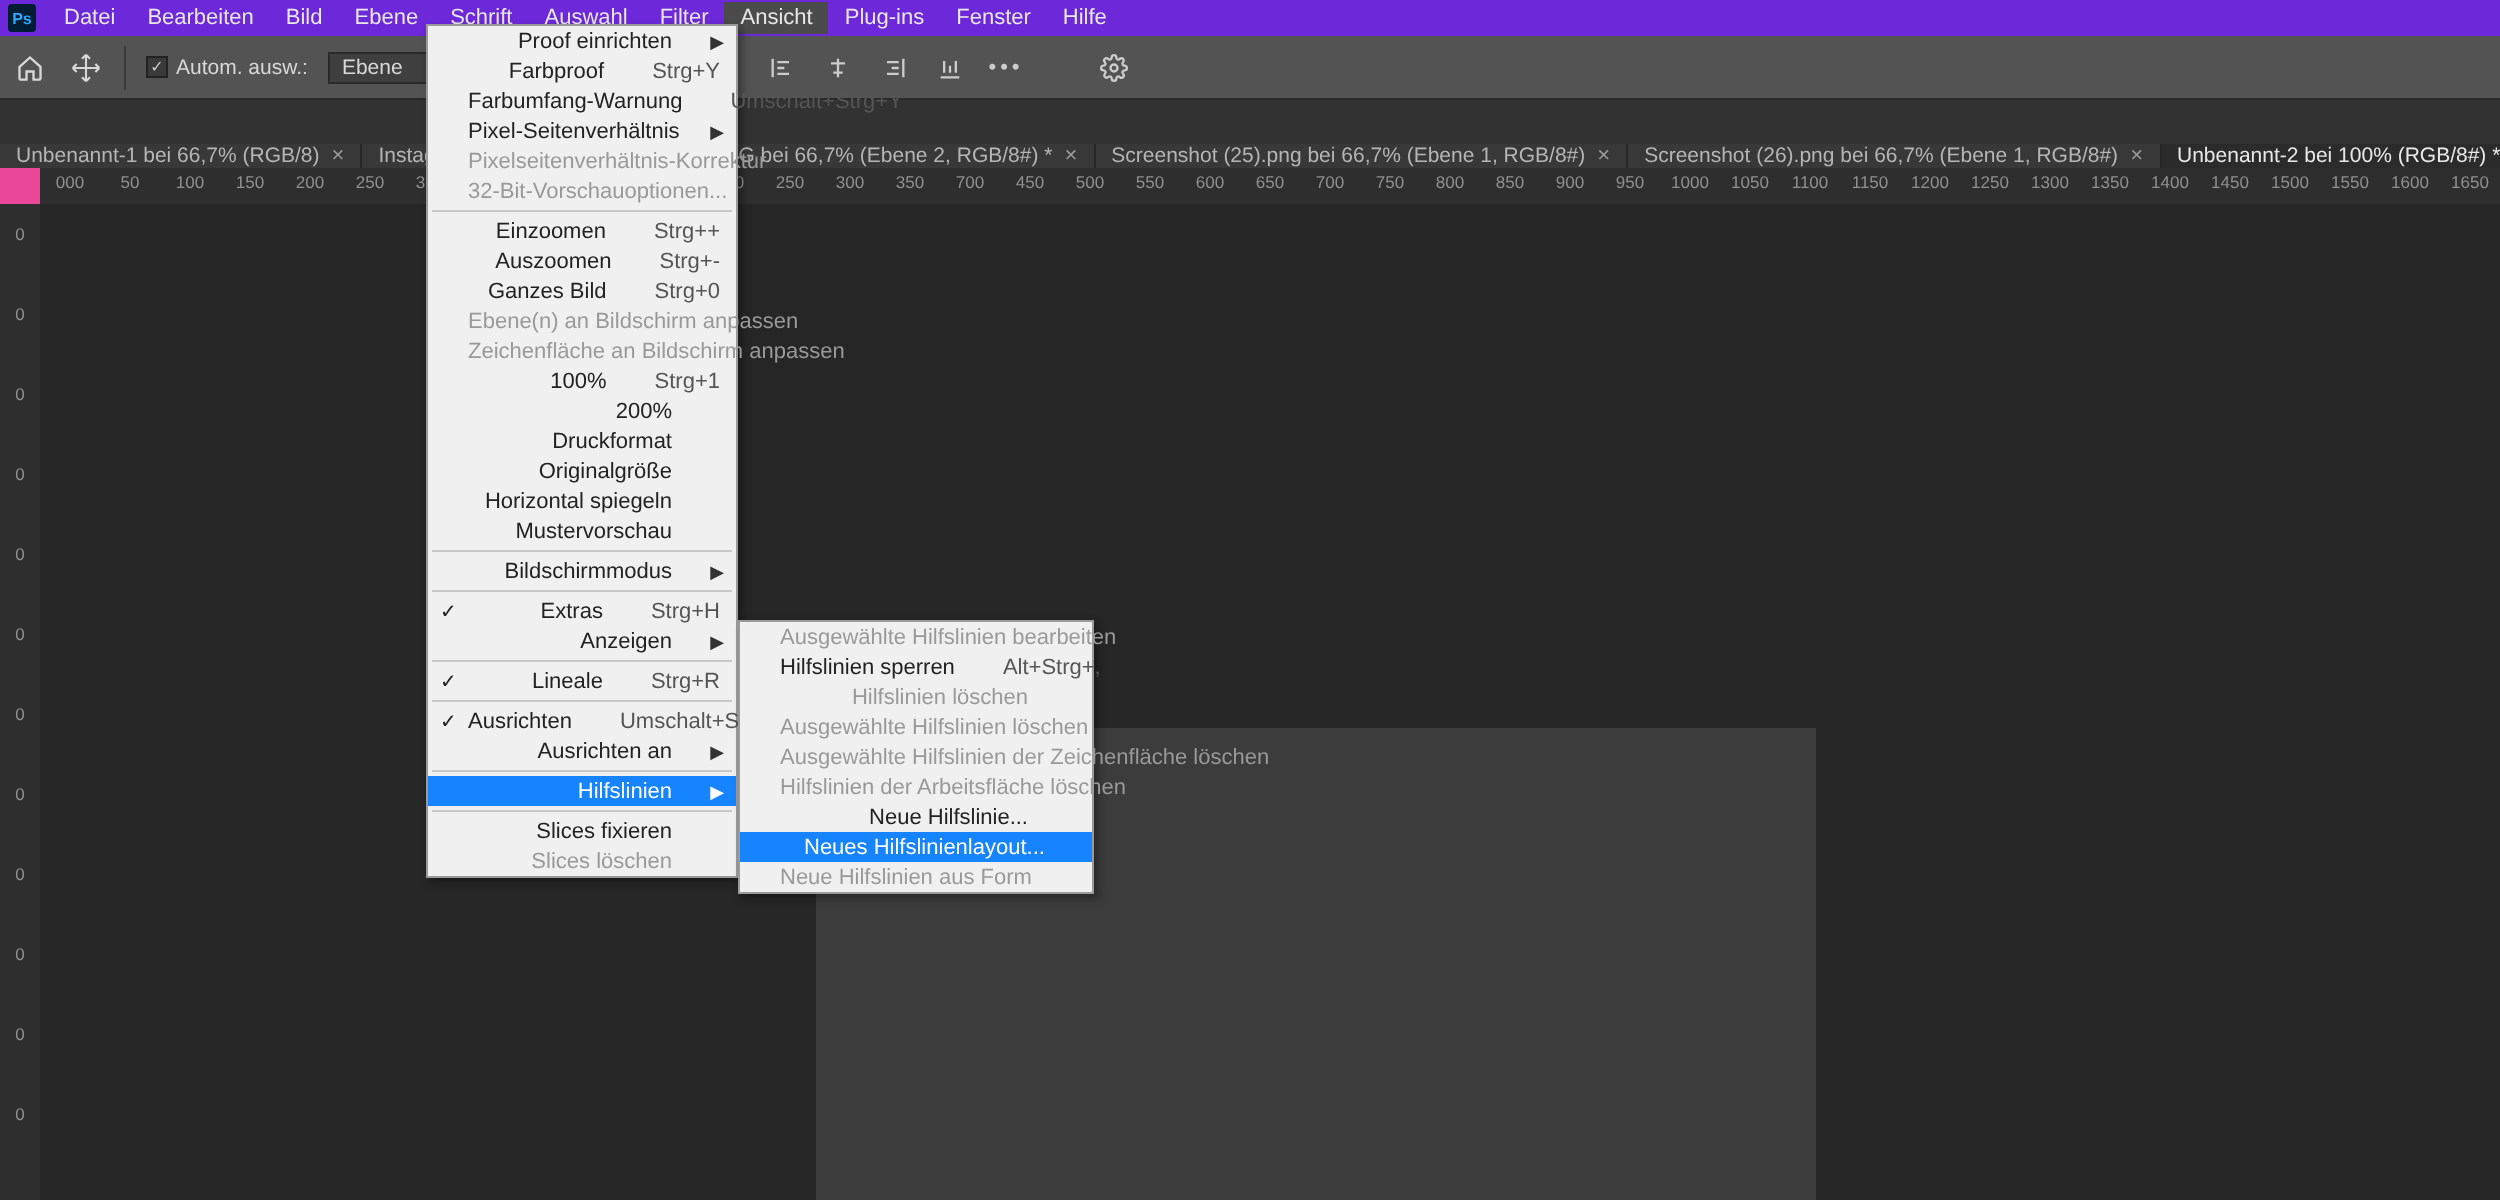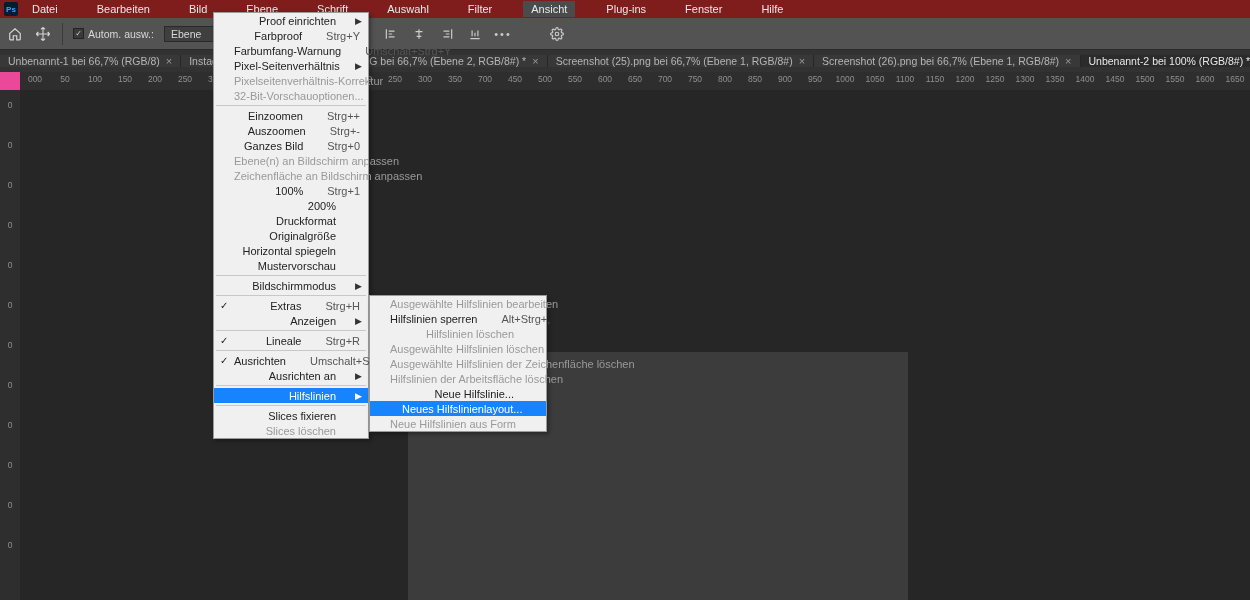--- a/index.html
+++ b/index.html
@@ -10,21 +10,21 @@
     color: #e8e8e8;
     width: 1250px;
     height: 600px;
     overflow: hidden;
     position: relative;
   }
   
   
   .menubar {
     height: 18px;
-    background: #7f1d1d;
+    background: #6d28d9;
     display: flex;
     align-items: center;
     padding-left: 4px;
     font-size: 11px;
   }
   .app-icon {
     width: 14px;
     height: 14px;
     background: #001d34;
     border-radius: 2px;
@@ -69,22 +69,23 @@
   .opt-iconbtn {
     width:22px;height:22px;display:flex;align-items:center;justify-content:center;
     color:#d8d8d8;border-radius:2px;
   }
 
   
   .doc-tabs {
     height: 22px;
     background: #323232;
     display:flex;
-    align-items:center;
+    align-items:flex-end;
     font-size:10.5px;
+    margin-top:12px;
   }
   .doc-tab {
     display:flex;align-items:center;gap:6px;
     padding:0 8px;
     color:#b5b5b5;
     border-right:1px solid #262626;
     background:#383838;
     white-space:nowrap;
   }
   .doc-tab.active { background:#2b2b2b; color:#e8e8e8; }
@@ -147,28 +148,28 @@
   .dd-item.disabled { color:#999; }
   .dd-item .label { flex:1; padding-right:24px; }
   .dd-item .shortcut { color:#555; font-size:11px; }
   .dd-item .arrow { position:absolute; right:6px; font-size:9px; color:#333;}
   .dd-item .check { position:absolute; left:6px; font-size:10px; }
   .dd-sep { height:1px; background:#c8c8c8; margin:2px 2px; }
   .dd-item.highlight { background:#1684ff; color:#fff;padding-left:32px; }
   .dd-item.highlight .arrow { color:#fff; }
 
   .dropdown.main { left:213px; top:12px; width:156px; }
-  .dropdown.sub  { left:369px; top:295px; width:178px; }
+  .dropdown.sub  { left:369px; top:310px; width:178px; }
 </style>
 </head>
 <body>
 
 <div class="menubar">
   <div class="app-icon">Ps</div>
-  <div id="menubar-items" style="display: flex; gap: 23px;">
+  <div id="menubar-items" style="display: flex;">
       <div class="menu-item">Datei</div>
       <div class="menu-item">Bearbeiten</div>
       <div class="menu-item">Bild</div>
       <div class="menu-item">Ebene</div>
       <div class="menu-item">Schrift</div>
       <div class="menu-item">Auswahl</div>
       <div class="menu-item">Filter</div>
       <div class="menu-item open">Ansicht</div>
       <div class="menu-item">Plug-ins</div>
       <div class="menu-item">Fenster</div>

